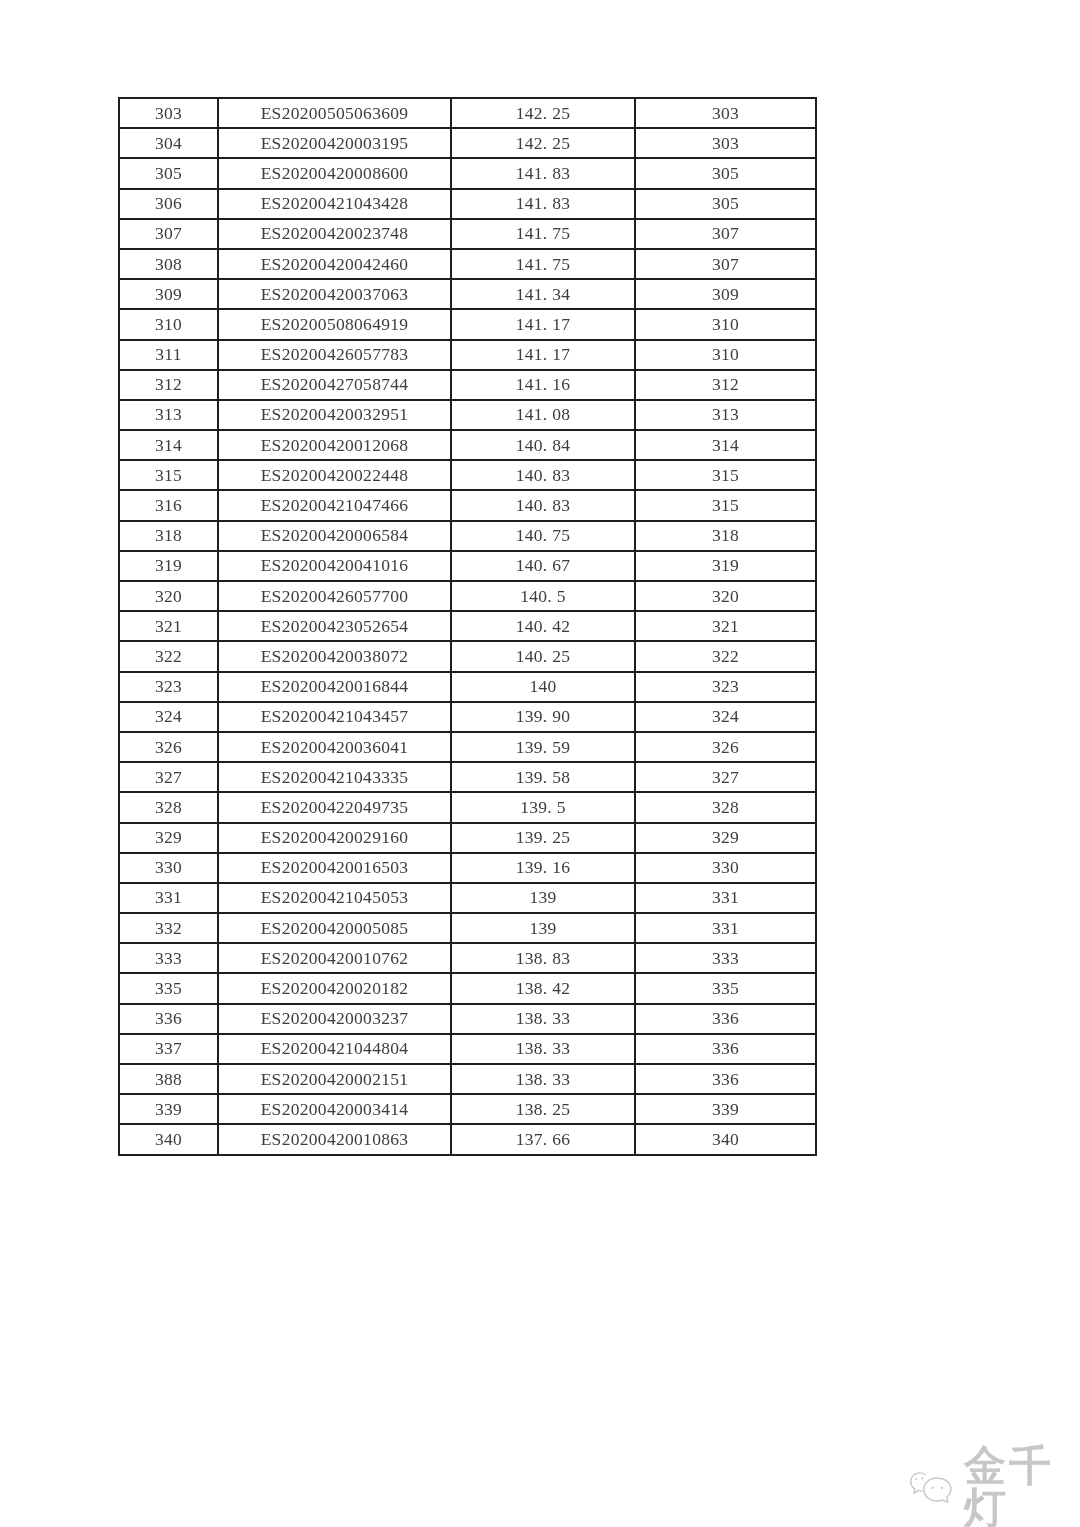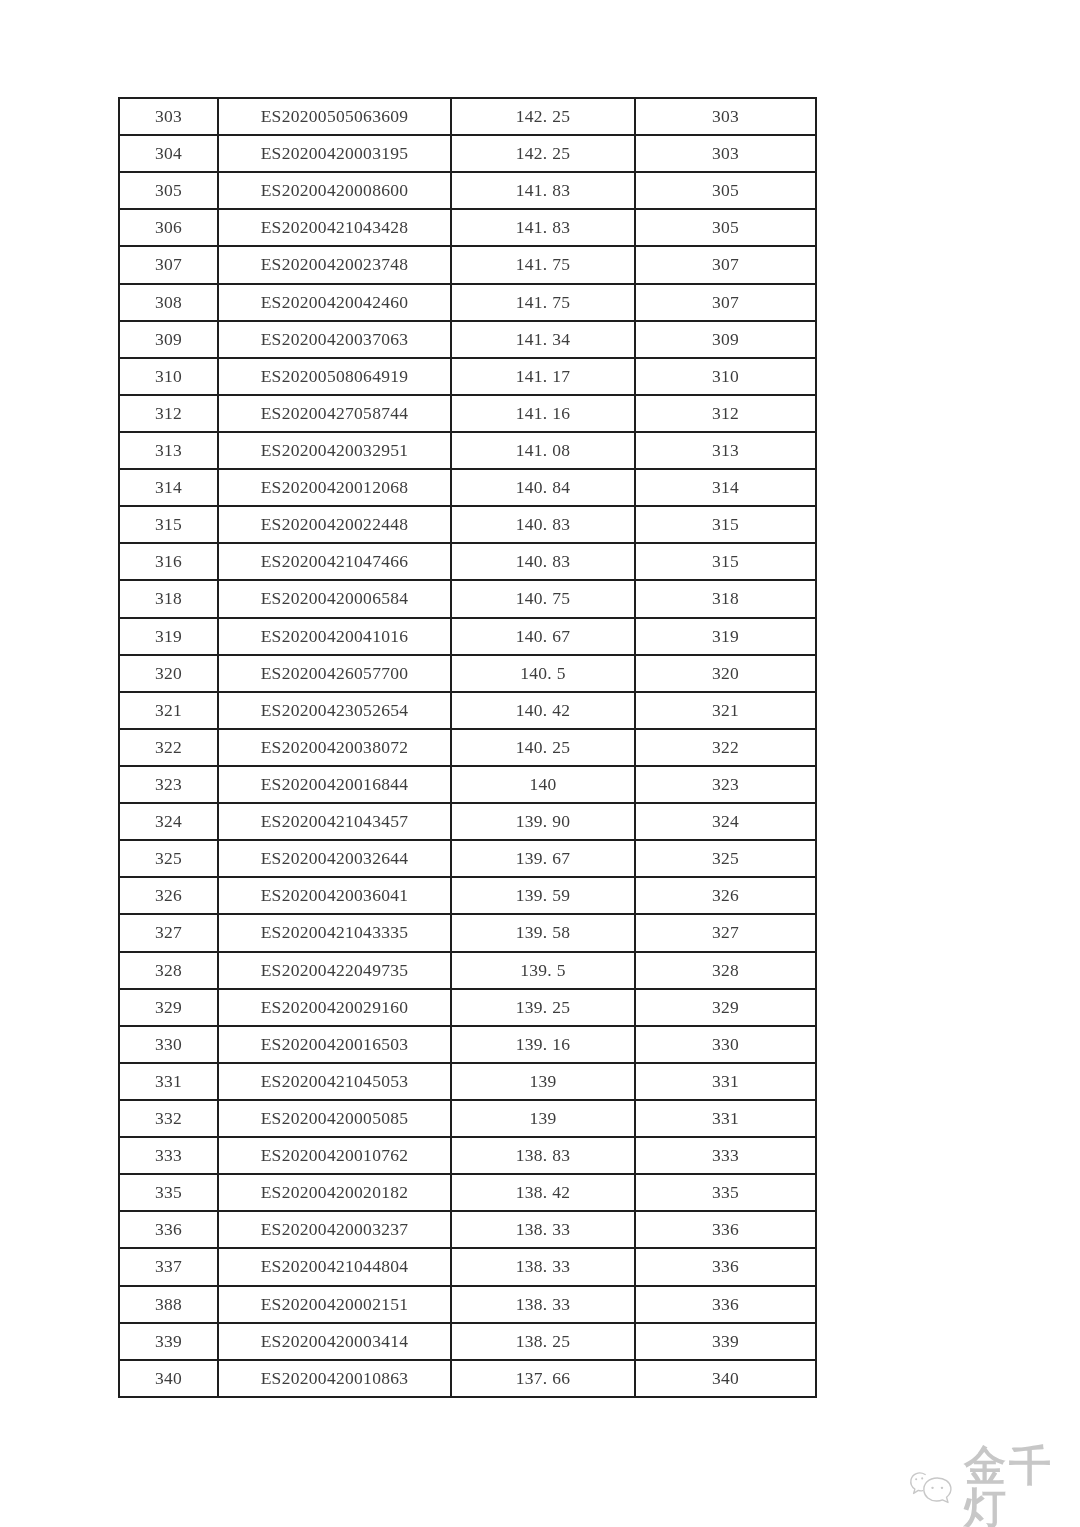--- a/index.html
+++ b/index.html
@@ -18,21 +18,21 @@
     background: #ffffff;
   }
   .table-wrap {
     position: absolute;
     left: 118px;
     top: 97px;
     width: 697px;
   }
   table.score-table {
     width: 697px;
-    height: 1301px;
+    height: 1059px;
     border-collapse: collapse;
     table-layout: fixed;
   }
   table.score-table td {
     border: 2px solid #1e1e1e;
     text-align: center;
     vertical-align: middle;
     font-size: 17.5px;
     color: #3d3d3d;
     letter-spacing: 0.3px;
@@ -123,20 +123,26 @@
             <td>141. 34</td>
             <td>309</td>
           </tr>
           <tr>
             <td>310</td>
             <td>ES20200508064919</td>
             <td>141. 17</td>
             <td>310</td>
           </tr>
           <tr>
+            <td>311</td>
+            <td>ES20200426057783</td>
+            <td>141. 17</td>
+            <td>310</td>
+          </tr>
+          <tr>
             <td>312</td>
             <td>ES20200427058744</td>
             <td>141. 16</td>
             <td>312</td>
           </tr>
           <tr>
             <td>313</td>
             <td>ES20200420032951</td>
             <td>141. 08</td>
             <td>313</td>
@@ -193,26 +199,20 @@
             <td>323</td>
             <td>ES20200420016844</td>
             <td>140</td>
             <td>323</td>
           </tr>
           <tr>
             <td>324</td>
             <td>ES20200421043457</td>
             <td>139. 90</td>
             <td>324</td>
-          </tr>
-          <tr>
-            <td>325</td>
-            <td>ES20200420032644</td>
-            <td>139. 67</td>
-            <td>325</td>
           </tr>
           <tr>
             <td>326</td>
             <td>ES20200420036041</td>
             <td>139. 59</td>
             <td>326</td>
           </tr>
           <tr>
             <td>327</td>
             <td>ES20200421043335</td>

